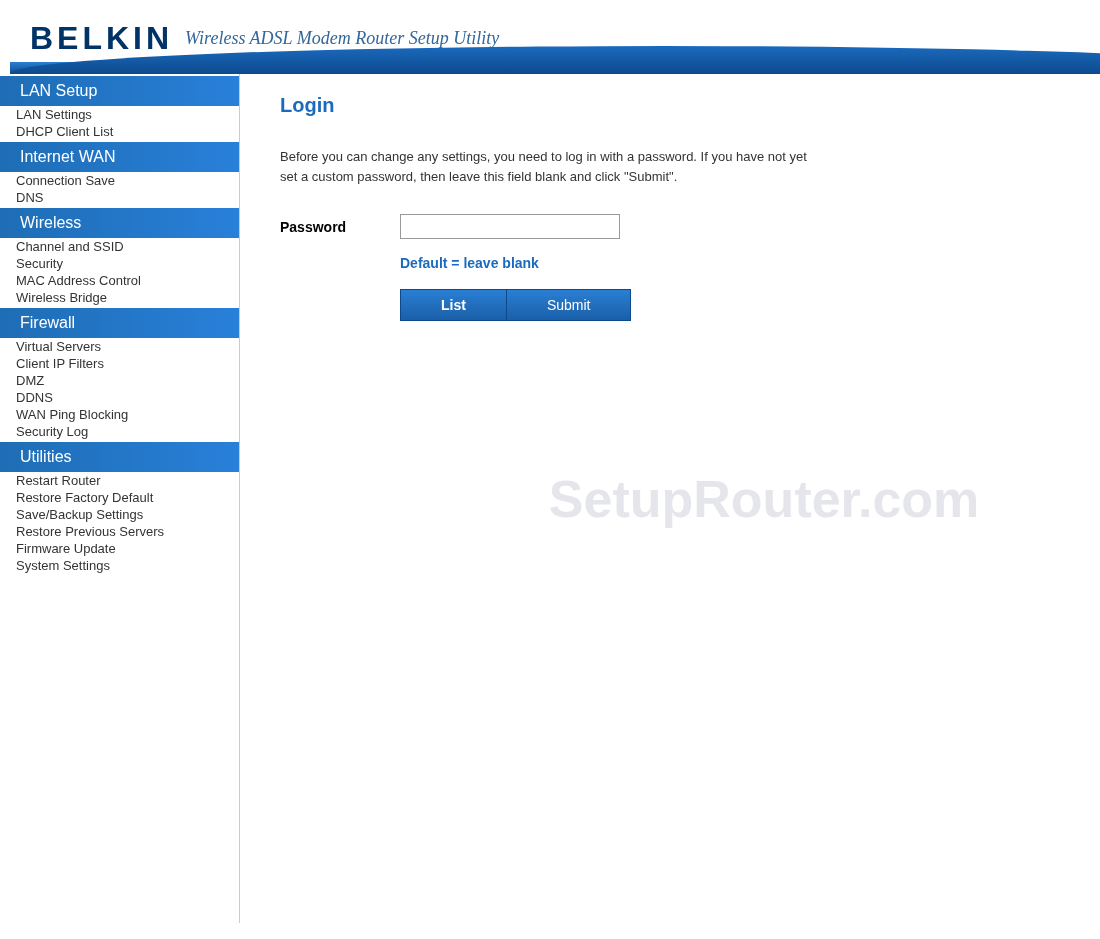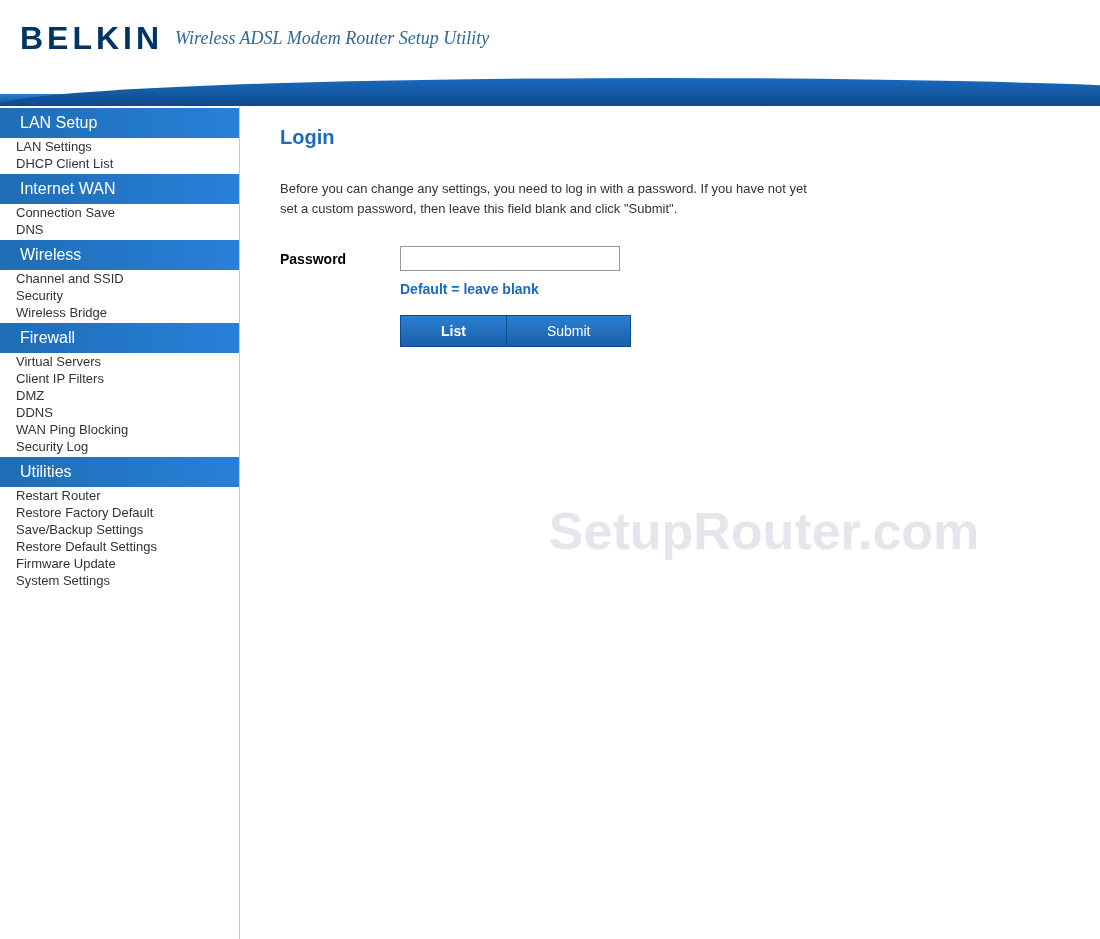--- a/index.html
+++ b/index.html
@@ -11,21 +11,22 @@
       min-height: 939px;
       overflow-x: hidden;
     }
 
     
     #header {
       background: #fff;
       padding: 10px 0 0 0;
       border-bottom: none;
       position: relative;
-      height: 106px;
+      height: 74px;
+      margin-left: 10px;
     }
     #header-inner {
       display: flex;
       align-items: center;
       padding: 10px 20px;
       position: relative;
       z-index: 2;
     }
     .brand-name {
       font-size: 32px;
@@ -131,21 +132,21 @@
       color: #333;
       line-height: 1.5;
       margin-bottom: 28px;
       max-width: 540px;
       font-size: 13px;
     }
 
     .form-row {
       display: flex;
       align-items: center;
-      margin-bottom: 10px;
+      margin-bottom: 16px;
     }
     .form-label {
       font-weight: bold;
       font-size: 14px;
       color: #000;
       width: 120px;
       min-width: 120px;
     }
     .form-input {
       border: 1px solid #999;
@@ -228,20 +229,23 @@
     <div class="nav-category">
       <span>Wireless</span>
     </div>
     <div class="nav-item">
       <span>Channel and SSID</span>
     </div>
     <div class="nav-item">
       <span>Security</span>
     </div>
     <div class="nav-item">
+      <span>MAC Address Control</span>
+    </div>
+    <div class="nav-item">
       <span>Wireless Bridge</span>
     </div>
 
     <div class="nav-category">
       <span>Firewall</span>
     </div>
     <div class="nav-item">
       <span>Virtual Servers</span>
     </div>
     <div class="nav-item">
@@ -266,21 +270,21 @@
     <div class="nav-item">
       <span>Restart Router</span>
     </div>
     <div class="nav-item">
       <span>Restore Factory Default</span>
     </div>
     <div class="nav-item">
       <span>Save/Backup Settings</span>
     </div>
     <div class="nav-item">
-      <span>Restore Default Settings</span>
+      <span>Restore Previous Servers</span>
     </div>
     <div class="nav-item">
       <span>Firmware Update</span>
     </div>
     <div class="nav-item">
       <span>System Settings</span>
     </div>
   </div>
 
   <div id="main">

